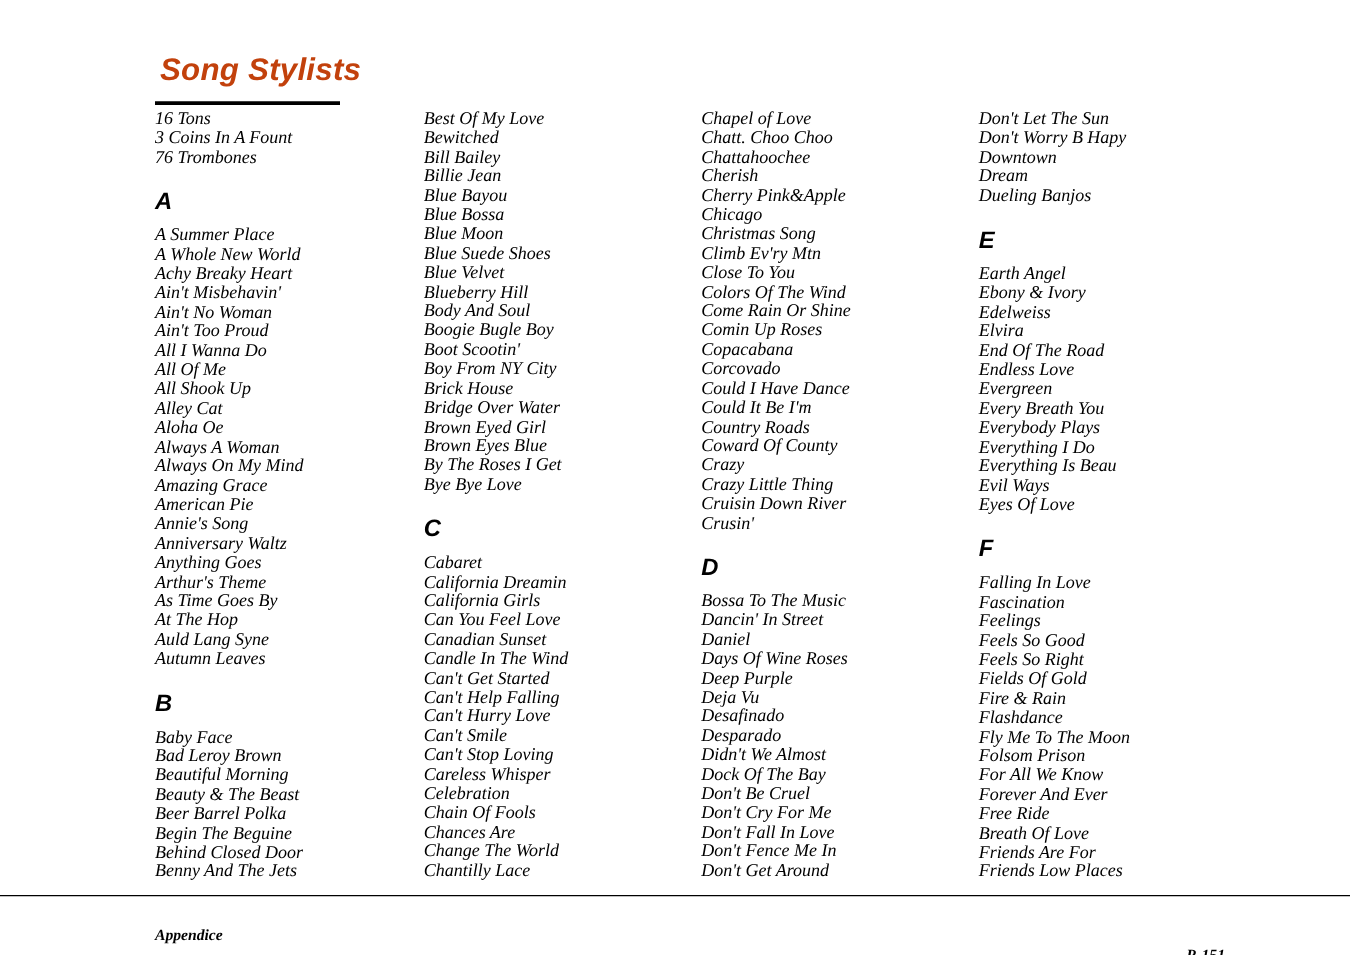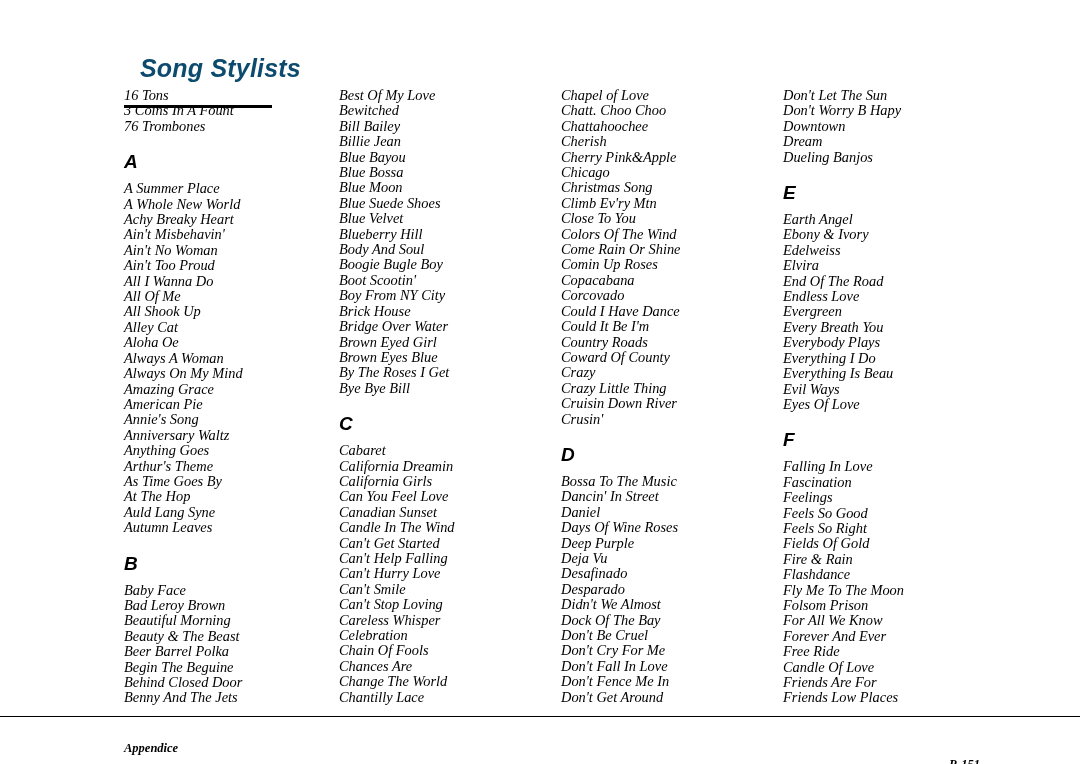--- a/index.html
+++ b/index.html
@@ -25,22 +25,22 @@
     left: 124px;
     top: 38px;
     width: 320px;
   }
   .page-title {
     font-family: "Liberation Sans", sans-serif;
     font-weight: bold;
     font-style: italic;
     font-size: 25px;
     letter-spacing: 0.2px;
-    color: #0c4a6e;
-    margin: 16px;
+    color: #c2410c;
+    margin: 4px;
     padding-bottom: 6px;
   }
   .title-rule {
     width: 148px;
     height: 3px;
     background: #000;
   }
   .columns {
     position: absolute;
     left: 124px;
@@ -170,21 +170,21 @@
         <div class="entry">Blueberry Hill</div>
         <div class="entry">Body And Soul</div>
         <div class="entry">Boogie Bugle Boy</div>
         <div class="entry">Boot Scootin'</div>
         <div class="entry">Boy From NY City</div>
         <div class="entry">Brick House</div>
         <div class="entry">Bridge Over Water</div>
         <div class="entry">Brown Eyed Girl</div>
         <div class="entry">Brown Eyes Blue</div>
         <div class="entry">By The Roses I Get</div>
-        <div class="entry">Bye Bye Bill</div>
+        <div class="entry">Bye Bye Love</div>
         <div class="letter">C</div>
         <div class="entry">Cabaret</div>
         <div class="entry">California Dreamin</div>
         <div class="entry">California Girls</div>
         <div class="entry">Can You Feel Love</div>
         <div class="entry">Canadian Sunset</div>
         <div class="entry">Candle In The Wind</div>
         <div class="entry">Can't Get Started</div>
         <div class="entry">Can't Help Falling</div>
         <div class="entry">Can't Hurry Love</div>
@@ -264,21 +264,21 @@
         <div class="entry">Feels So Good</div>
         <div class="entry">Feels So Right</div>
         <div class="entry">Fields Of Gold</div>
         <div class="entry">Fire &amp; Rain</div>
         <div class="entry">Flashdance</div>
         <div class="entry">Fly Me To The Moon</div>
         <div class="entry">Folsom Prison</div>
         <div class="entry">For All We Know</div>
         <div class="entry">Forever And Ever</div>
         <div class="entry">Free Ride</div>
-        <div class="entry">Candle Of Love</div>
+        <div class="entry">Breath Of Love</div>
         <div class="entry">Friends Are For</div>
         <div class="entry">Friends Low Places</div>
       </div>
   </div>
 
   <div class="footer-rule"></div>
   <div class="footer">
     <div class="footer-left">Appendice</div>
     <div class="footer-right">P. 151</div>
   </div>

